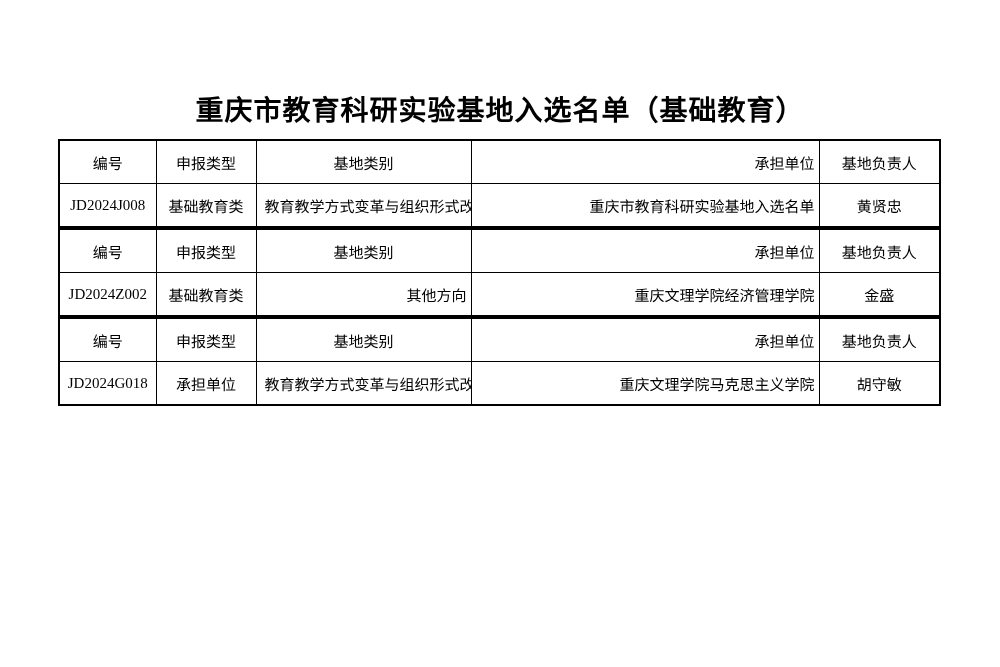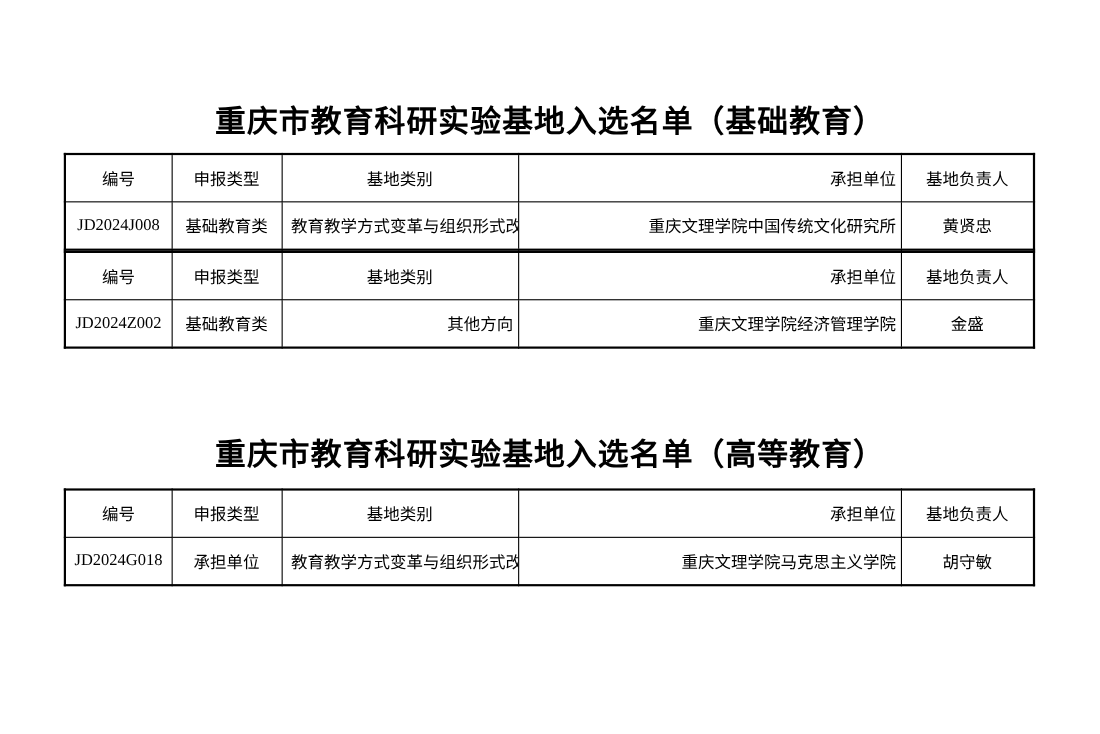--- a/index.html
+++ b/index.html
@@ -79,21 +79,21 @@
             <th class="al-center">基地类别</th>
             <th class="al-left">承担单位</th>
             <th class="al-center">基地负责人</th>
           </tr>
       </thead>
       <tbody>
           <tr>
             <td class="al-center">JD2024J008</td>
             <td class="al-center">基础教育类</td>
             <td class="al-left">教育教学方式变革与组织形式改革</td>
-            <td class="al-left">重庆文理学院中国传统文化研究所</td>
+            <td class="al-left">重庆市教育科研实验基地入选名单</td>
             <td class="al-center">黄贤忠</td>
           </tr>
         </tbody>
     </table>
   </section>
 
   <section class="list-section">
     <table class="base-table">
       <colgroup>
         <col class="c0">
@@ -117,21 +117,20 @@
             <td class="al-center">基础教育类</td>
             <td class="al-left">其他方向</td>
             <td class="al-left">重庆文理学院经济管理学院</td>
             <td class="al-center">金盛</td>
           </tr>
         </tbody>
     </table>
   </section>
 
   <section class="list-section">
-    <h2 class="title">重庆市教育科研实验基地入选名单（高等教育）</h2>
     <table class="base-table">
       <colgroup>
         <col class="c0">
           <col class="c1">
           <col class="c2">
           <col class="c3">
           <col class="c4">
       </colgroup>
       <thead>
         <tr>

